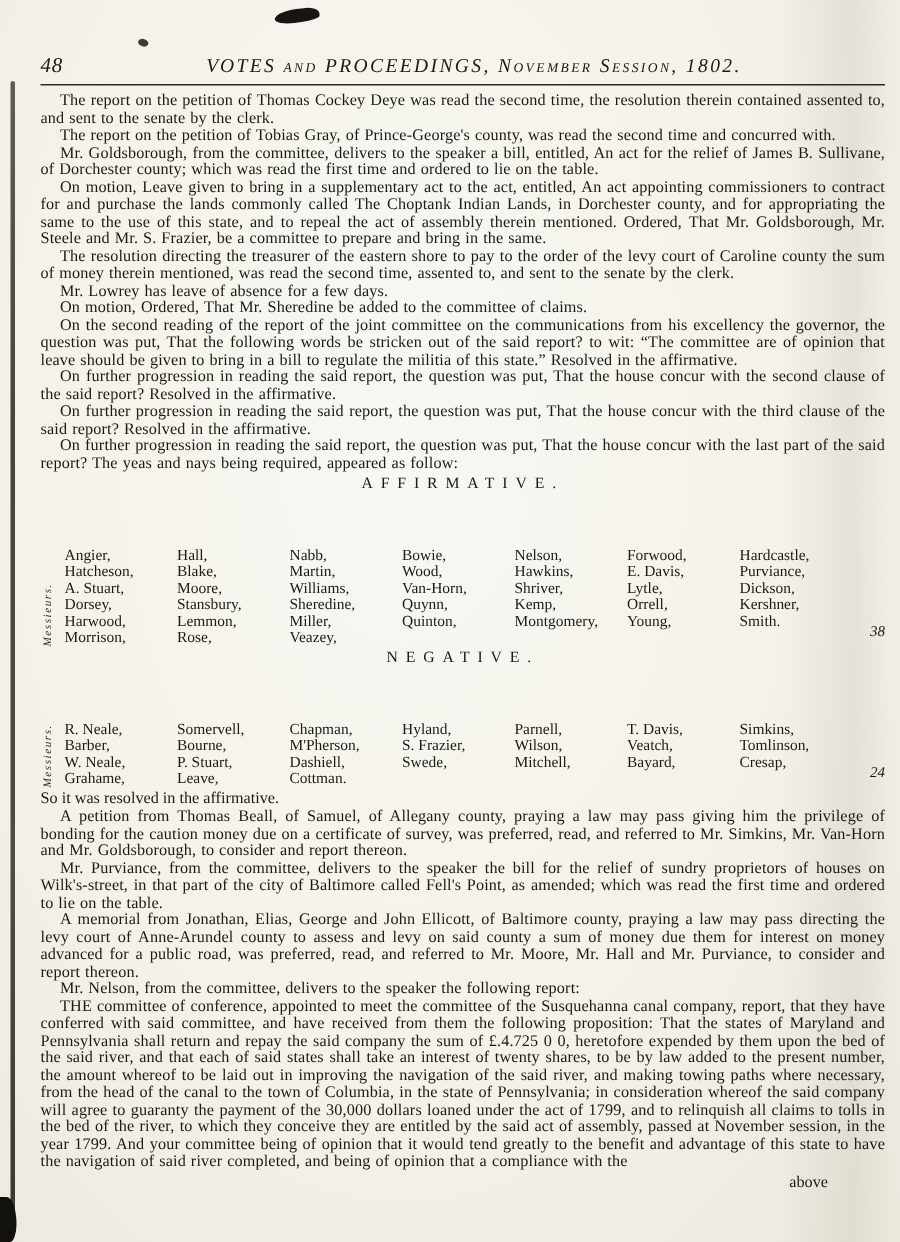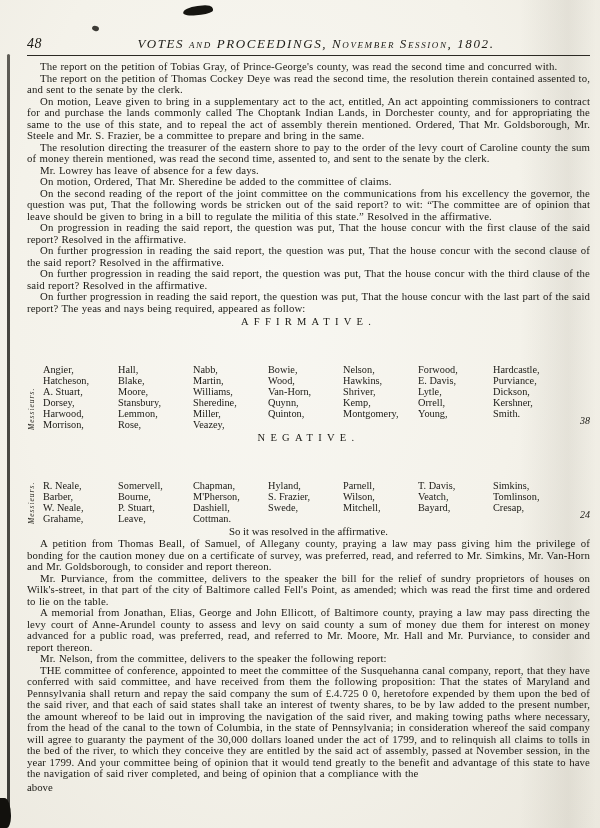--- a/index.html
+++ b/index.html
@@ -53,49 +53,49 @@
   .vote-table{position:relative;padding-left:16px;padding-right:22px;margin-bottom:1px;}
   .messieurs{
     position:absolute;left:0;top:1px;bottom:0;
     writing-mode:vertical-rl;transform:rotate(180deg);
     font-size:7.5px;font-style:italic;letter-spacing:1px;color:#2a2922;
   }
   .vote-columns{display:flex;margin-top:37px;}
   .vote-col{flex:1;min-width:0;}
   .vote-name{font-size:10.3px;line-height:11px;white-space:nowrap;overflow:hidden;}
   .vote-count{position:absolute;right:0;bottom:4px;font-size:10px;font-style:italic;}
-  .so-resolved{font-size:10.8px;line-height:12px;text-align:center;margin:1px 0;}
-  .catchword{font-size:10.8px;line-height:12px;text-align:left;padding-right:38px;margin-top:1px;}
+  .so-resolved{font-size:10.8px;line-height:12px;text-align:left;margin:1px 0;}
+  .catchword{font-size:10.8px;line-height:12px;text-align:right;padding-right:38px;margin-top:1px;}
 </style>
 </head>
 <body>
 
 <div class="page">
 
   <div class="left-line"></div>
   <div class="top-smudge"></div>
   <div class="top-dot"></div>
   <div class="bottom-blob"></div>
 
   <div class="content">
 
     <div class="header-row">
       <span class="page-number">48</span>
       <span class="page-title">VOTES and PROCEEDINGS, November Session, 1802.</span>
     </div>
     <div class="header-rule"></div>
 
+    <p class="body">The report on the petition of Thomas Cockey Deye was read the second time, the resolution therein contained assented to, and sent to the senate by the clerk.</p>
     <p class="body">The report on the petition of Tobias Gray, of Prince-George's county, was read the second time and concurred with.</p>
-    <p class="body">The report on the petition of Thomas Cockey Deye was read the second time, the resolution therein contained assented to, and sent to the senate by the clerk.</p>
+    <p class="body">Mr. Goldsborough, from the committee, delivers to the speaker a bill, entitled, An act for the relief of James B. Sullivane, of Dorchester county; which was read the first time and ordered to lie on the table.</p>
     <p class="body">On motion, Leave given to bring in a supplementary act to the act, entitled, An act appointing commissioners to contract for and purchase the lands commonly called The Choptank Indian Lands, in Dorchester county, and for appropriating the same to the use of this state, and to repeal the act of assembly therein mentioned. Ordered, That Mr. Goldsborough, Mr. Steele and Mr. S. Frazier, be a committee to prepare and bring in the same.</p>
     <p class="body">The resolution directing the treasurer of the eastern shore to pay to the order of the levy court of Caroline county the sum of money therein mentioned, was read the second time, assented to, and sent to the senate by the clerk.</p>
     <p class="body">Mr. Lowrey has leave of absence for a few days.</p>
     <p class="body">On motion, Ordered, That Mr. Sheredine be added to the committee of claims.</p>
     <p class="body">On the second reading of the report of the joint committee on the communications from his excellency the governor, the question was put, That the following words be stricken out of the said report? to wit: “The committee are of opinion that leave should be given to bring in a bill to regulate the militia of this state.” Resolved in the affirmative.</p>
-    <p class="body">On progression in reading the said report, the question was put, That the house concur with the first clause of the said report? Resolved in the affirmative.</p>
     <p class="body">On further progression in reading the said report, the question was put, That the house concur with the second clause of the said report? Resolved in the affirmative.</p>
     <p class="body">On further progression in reading the said report, the question was put, That the house concur with the third clause of the said report? Resolved in the affirmative.</p>
     <p class="body">On further progression in reading the said report, the question was put, That the house concur with the last part of the said report? The yeas and nays being required, appeared as follow:</p>
 
     <div class="vote-heading">AFFIRMATIVE.</div>
     <div class="vote-table">
       <div class="messieurs">Messieurs.</div>
       <div class="vote-columns" id="affirmative-columns">
           <div class="vote-col">
             <div class="vote-name">Angier,</div>

